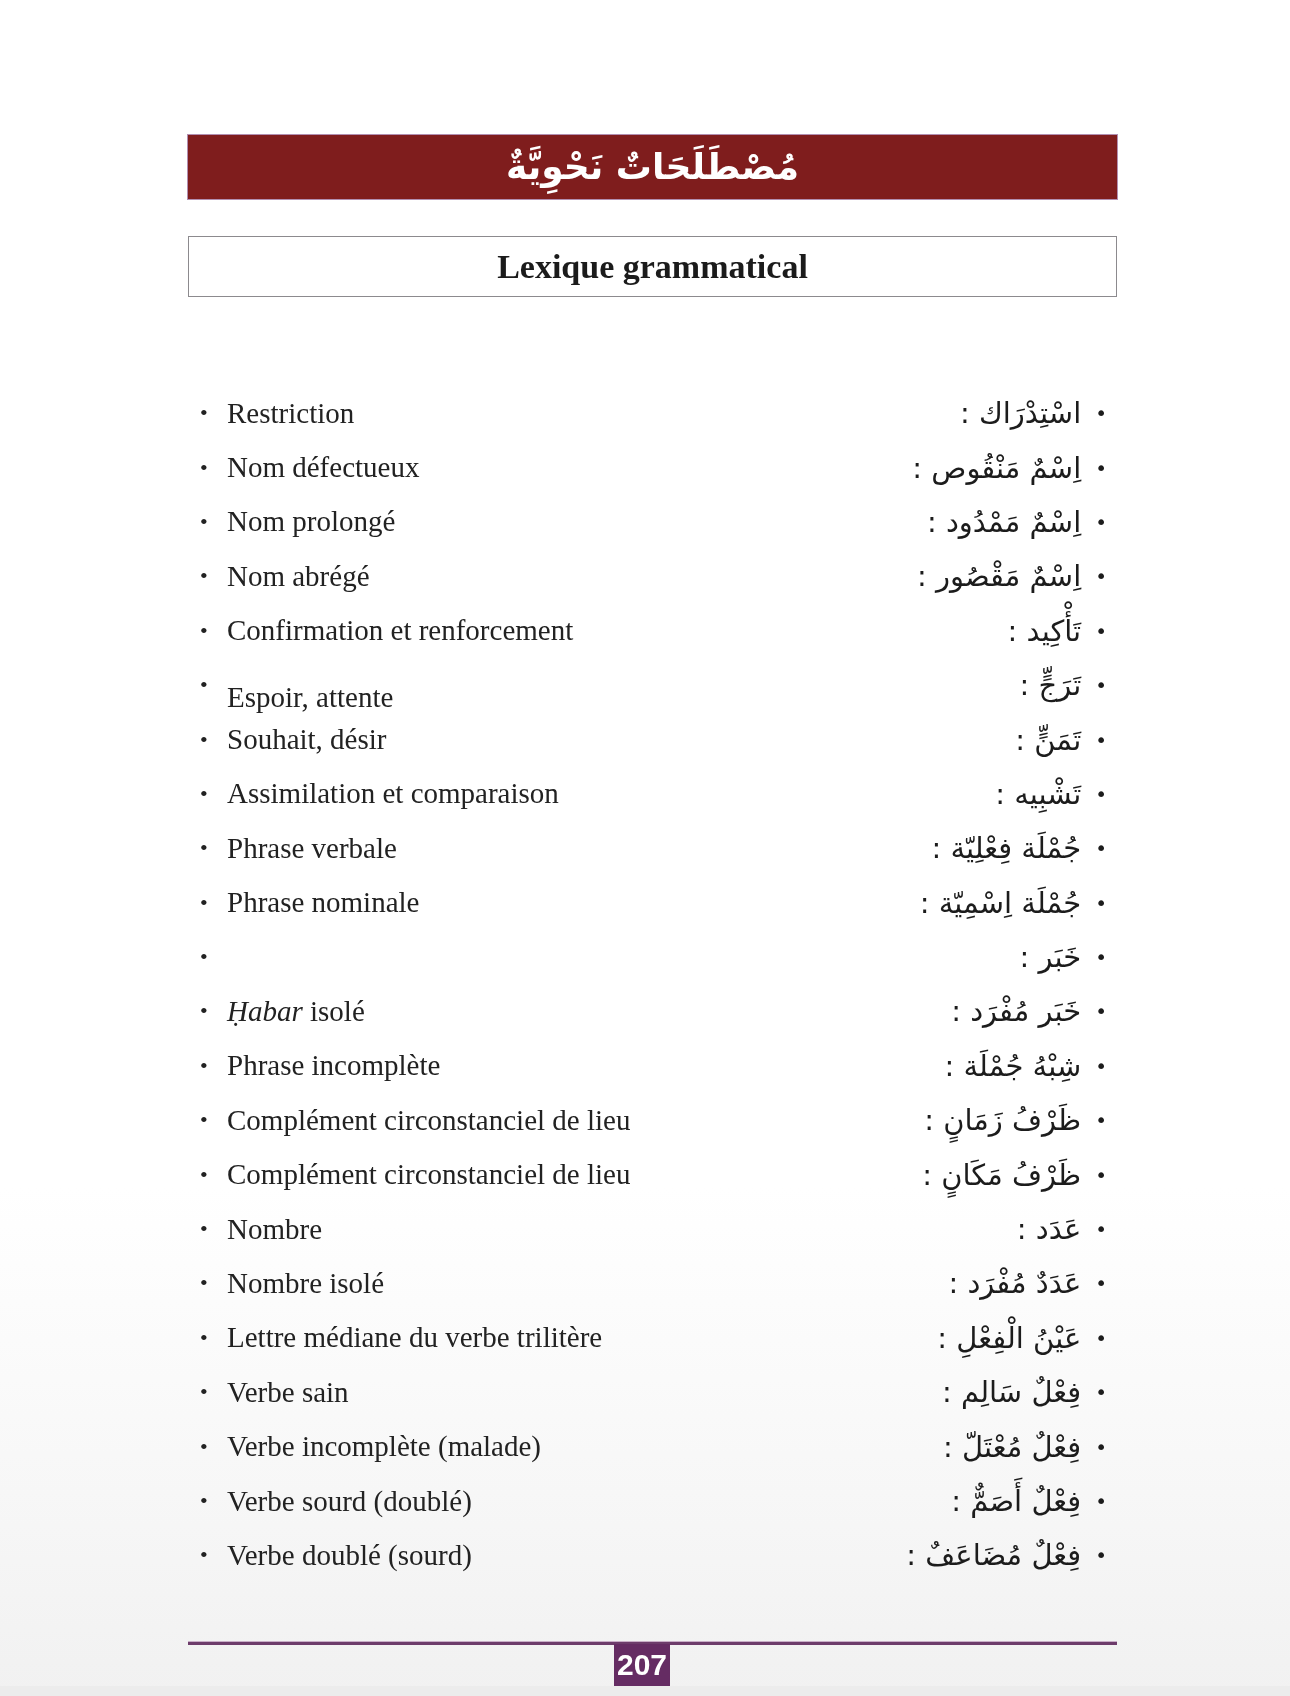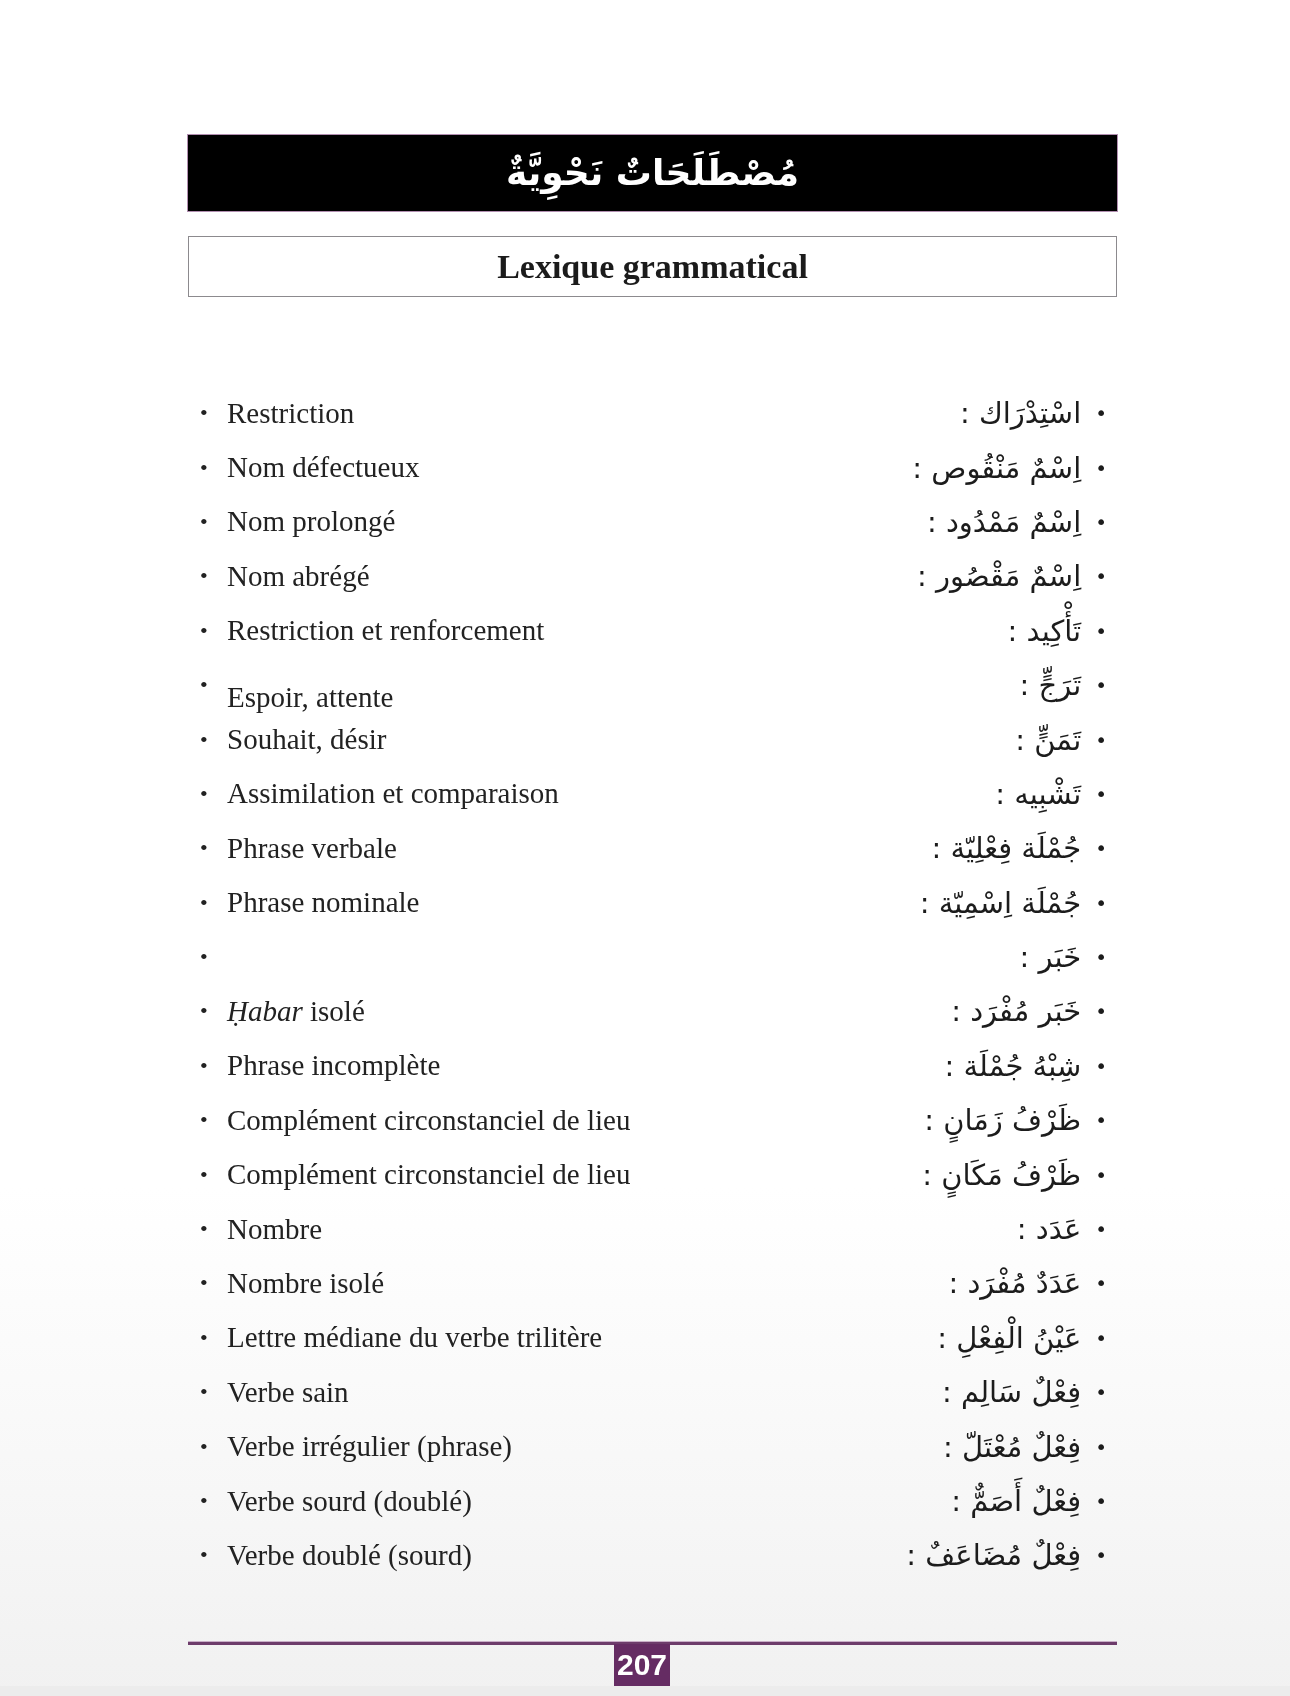--- a/index.html
+++ b/index.html
@@ -2,22 +2,22 @@
 <html><head>
 <meta charset="utf-8">
 <style>
   html, body { margin: 0; padding: 0; }
   body {
     width: 1290px; height: 1696px; position: relative; overflow: hidden;
     background: linear-gradient(to bottom, #ffffff 0%, #ffffff 70%, #f7f7f7 88%, #f1f1f1 100%);
     font-family: "Liberation Serif", serif;
   }
   .title-bar {
-    position: absolute; left: 188px; top: 135px; width: 929px; height: 76px;
-    background: #000000; box-shadow: 0 0 0 1px #b28fb1;
+    position: absolute; left: 188px; top: 135px; width: 929px; height: 64px;
+    background: #7f1d1d; box-shadow: 0 0 0 1px #b28fb1;
     display: flex; align-items: center; justify-content: center;
   }
   .title-ar {
     color: #ffffff; font-family: "DejaVu Sans", sans-serif; font-weight: bold;
     font-size: 36px; direction: rtl; letter-spacing: 0; line-height: 1;
   }
   .lexique-box {
     position: absolute; left: 188px; top: 236px; width: 927px; height: 59px;
     border: 1.5px solid #8c8a8e; background: #fff;
     display: flex; align-items: center; justify-content: center;
@@ -102,21 +102,21 @@
         <span style="white-space: pre;">Nom abrégé</span>
       </div>
       <div class="ar">
         <span class="bullet">•</span>
         <span>اِسْمٌ مَقْصُور :</span>
       </div>
     </div>
     <div class="row">
       <div class="fr">
         <span class="bullet">•</span>
-        <span style="white-space: pre;">Restriction et renforcement</span>
+        <span style="white-space: pre;">Confirmation et renforcement</span>
       </div>
       <div class="ar">
         <span class="bullet">•</span>
         <span>تَأْكِيد :</span>
       </div>
     </div>
     <div class="row">
       <div class="fr">
         <span class="bullet">•</span>
         <span style="white-space: pre; margin-top: 25px;">Espoir, attente</span>
@@ -252,21 +252,21 @@
         <span style="white-space: pre;">Verbe sain</span>
       </div>
       <div class="ar">
         <span class="bullet">•</span>
         <span>فِعْلٌ سَالِم :</span>
       </div>
     </div>
     <div class="row">
       <div class="fr">
         <span class="bullet">•</span>
-        <span style="white-space: pre;">Verbe irrégulier (phrase)</span>
+        <span style="white-space: pre;">Verbe incomplète (malade)</span>
       </div>
       <div class="ar">
         <span class="bullet">•</span>
         <span>فِعْلٌ مُعْتَلّ :</span>
       </div>
     </div>
     <div class="row">
       <div class="fr">
         <span class="bullet">•</span>
         <span style="white-space: pre;">Verbe sourd (doublé)</span>

